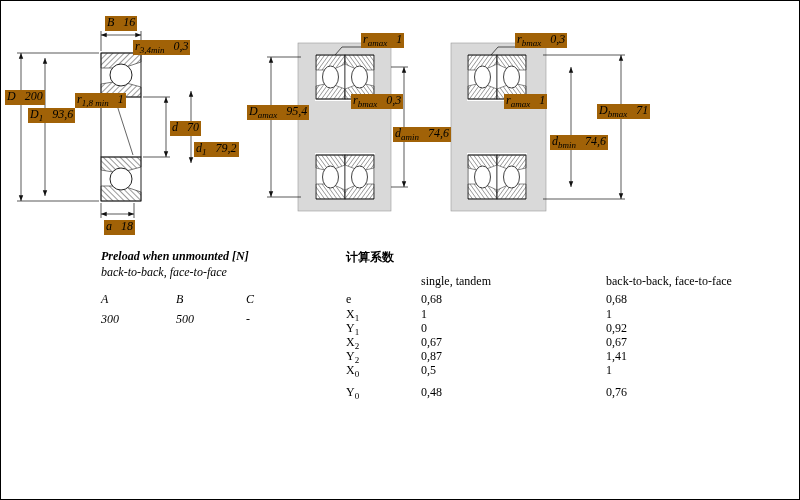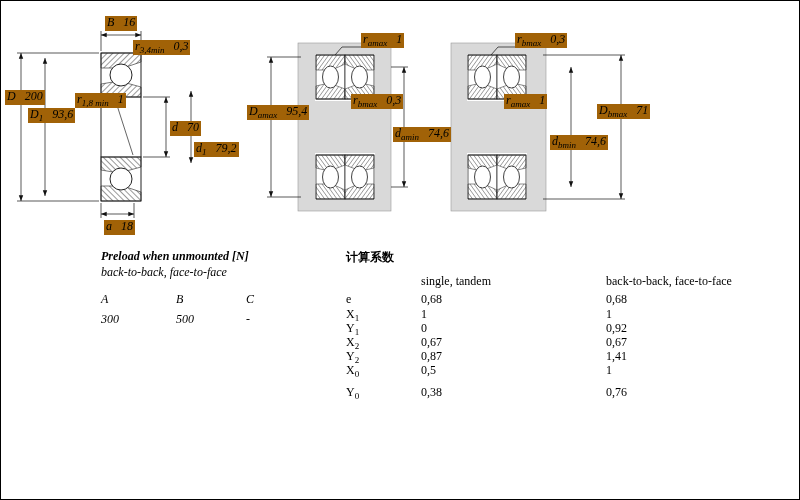--- a/index.html
+++ b/index.html
@@ -192,18 +192,18 @@
       <span class="abs" style="left:75px;top:100px">0,87</span>
       <span class="abs" style="left:260px;top:100px">1,41</span>
     </div>
     <div class="frow">
       <span class="abs" style="left:0;top:114px"><span>X</span><sub>0</sub></span>
       <span class="abs" style="left:75px;top:114px">0,5</span>
       <span class="abs" style="left:260px;top:114px">1</span>
     </div>
     <div class="frow">
       <span class="abs" style="left:0;top:136px"><span>Y</span><sub>0</sub></span>
-      <span class="abs" style="left:75px;top:136px">0,38</span>
+      <span class="abs" style="left:75px;top:136px">0,48</span>
       <span class="abs" style="left:260px;top:136px">0,76</span>
     </div>
   </div>
 
 </div>
 
 </body></html>

